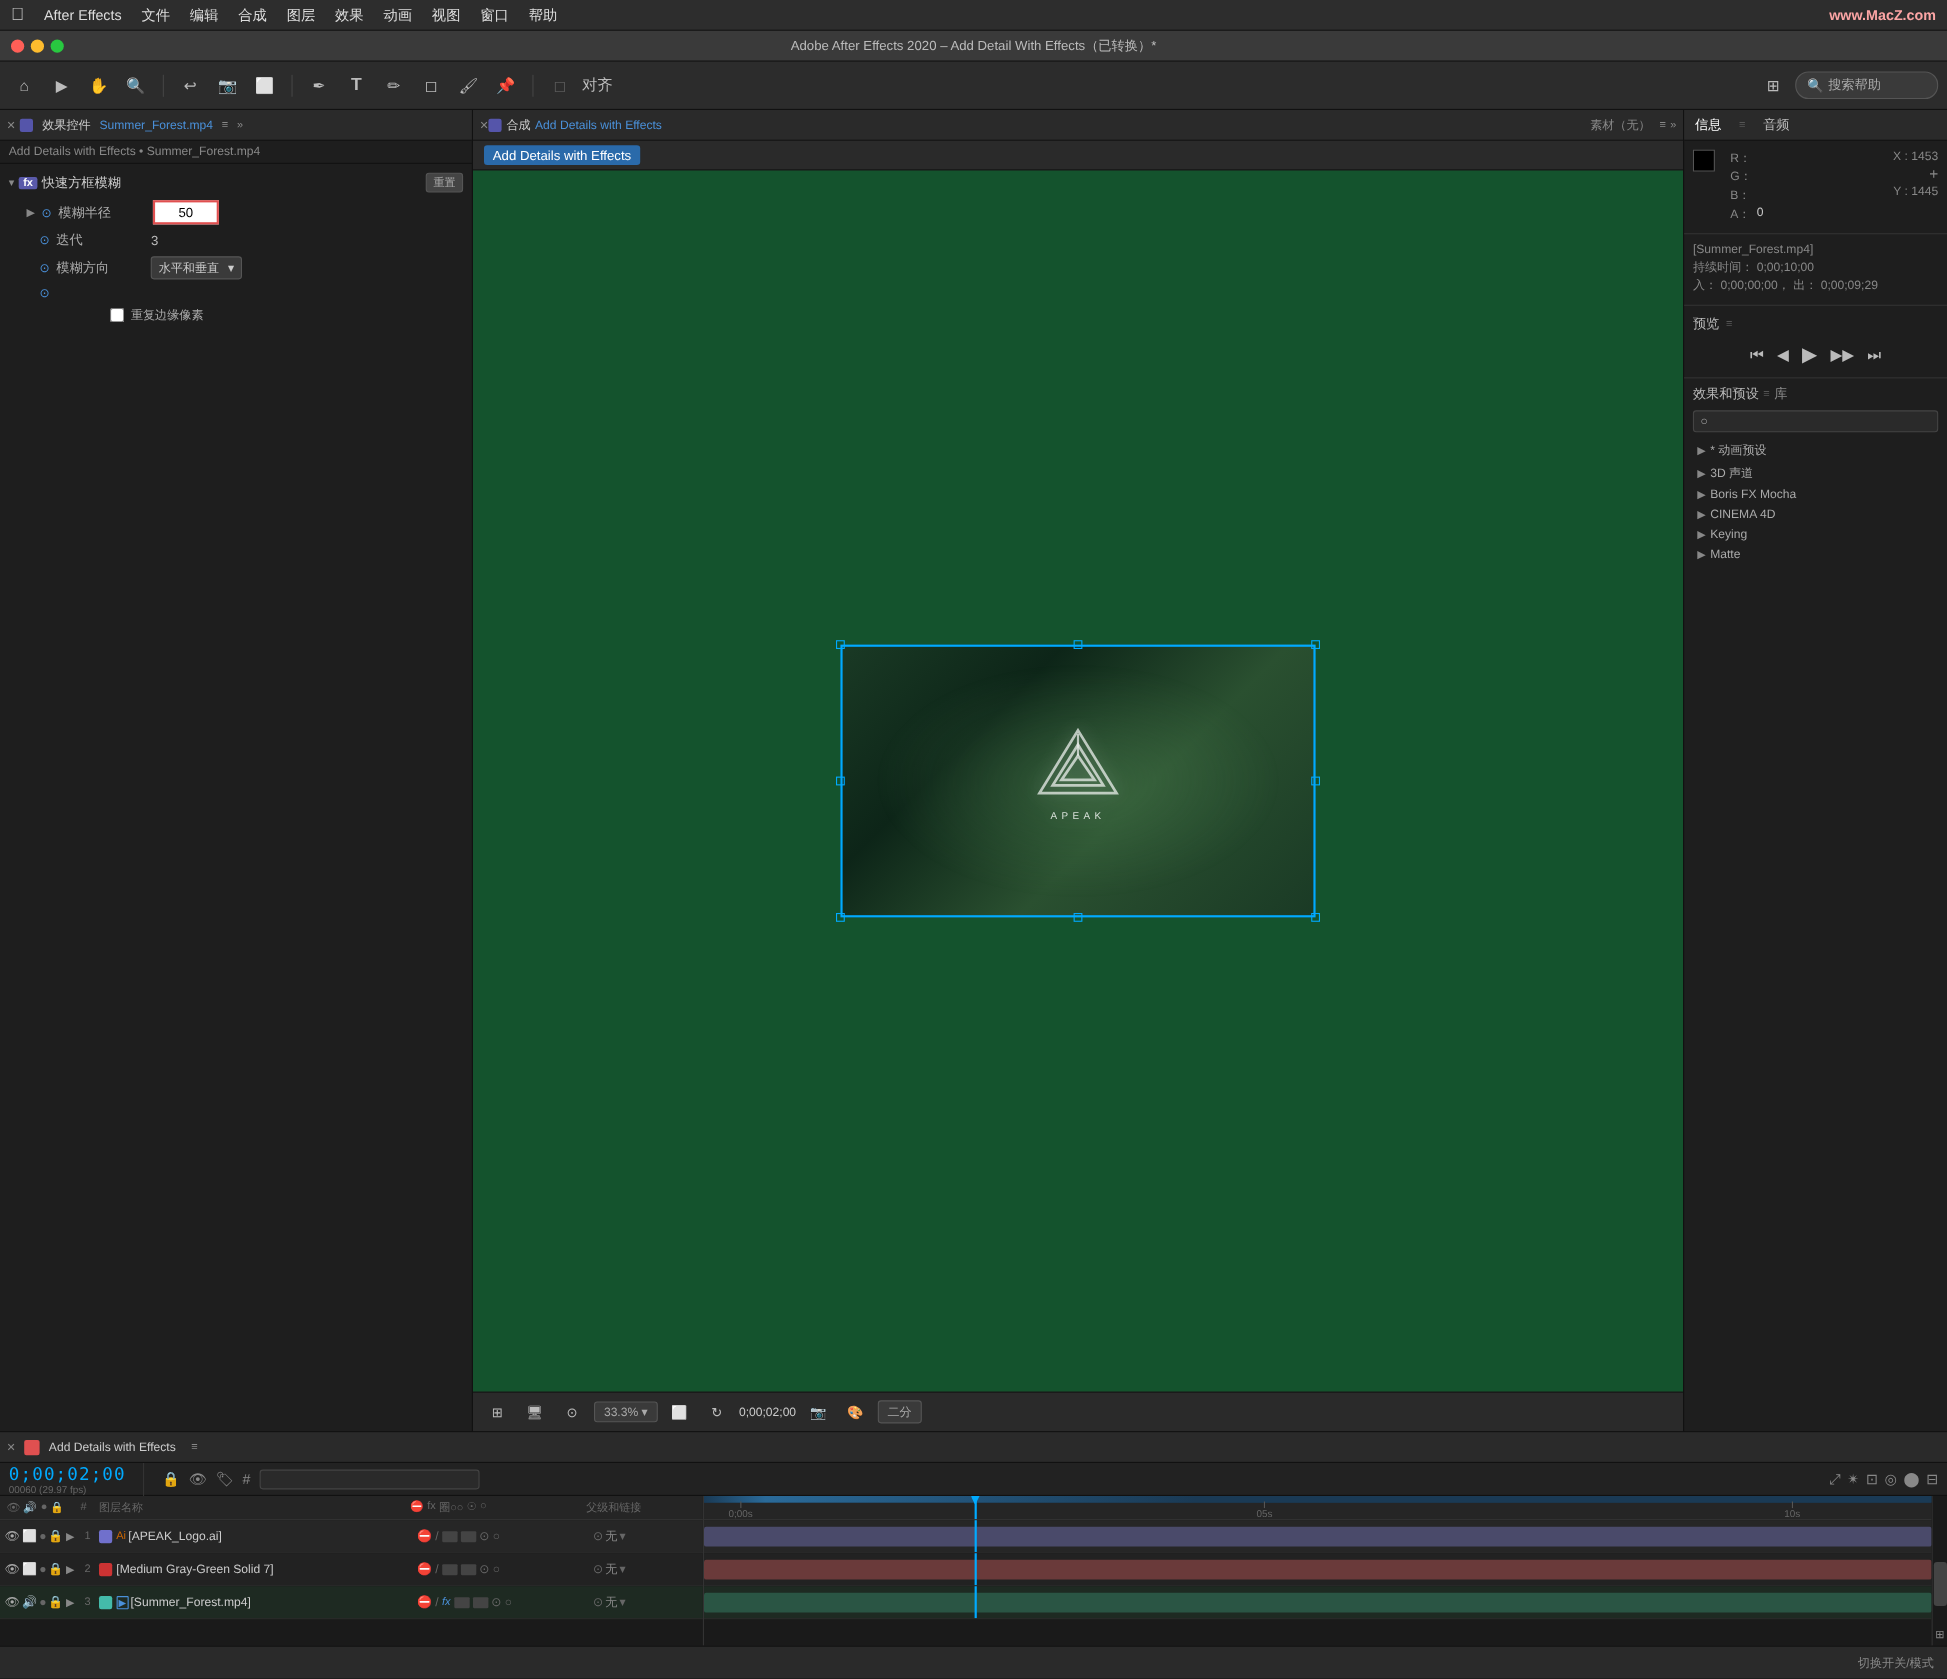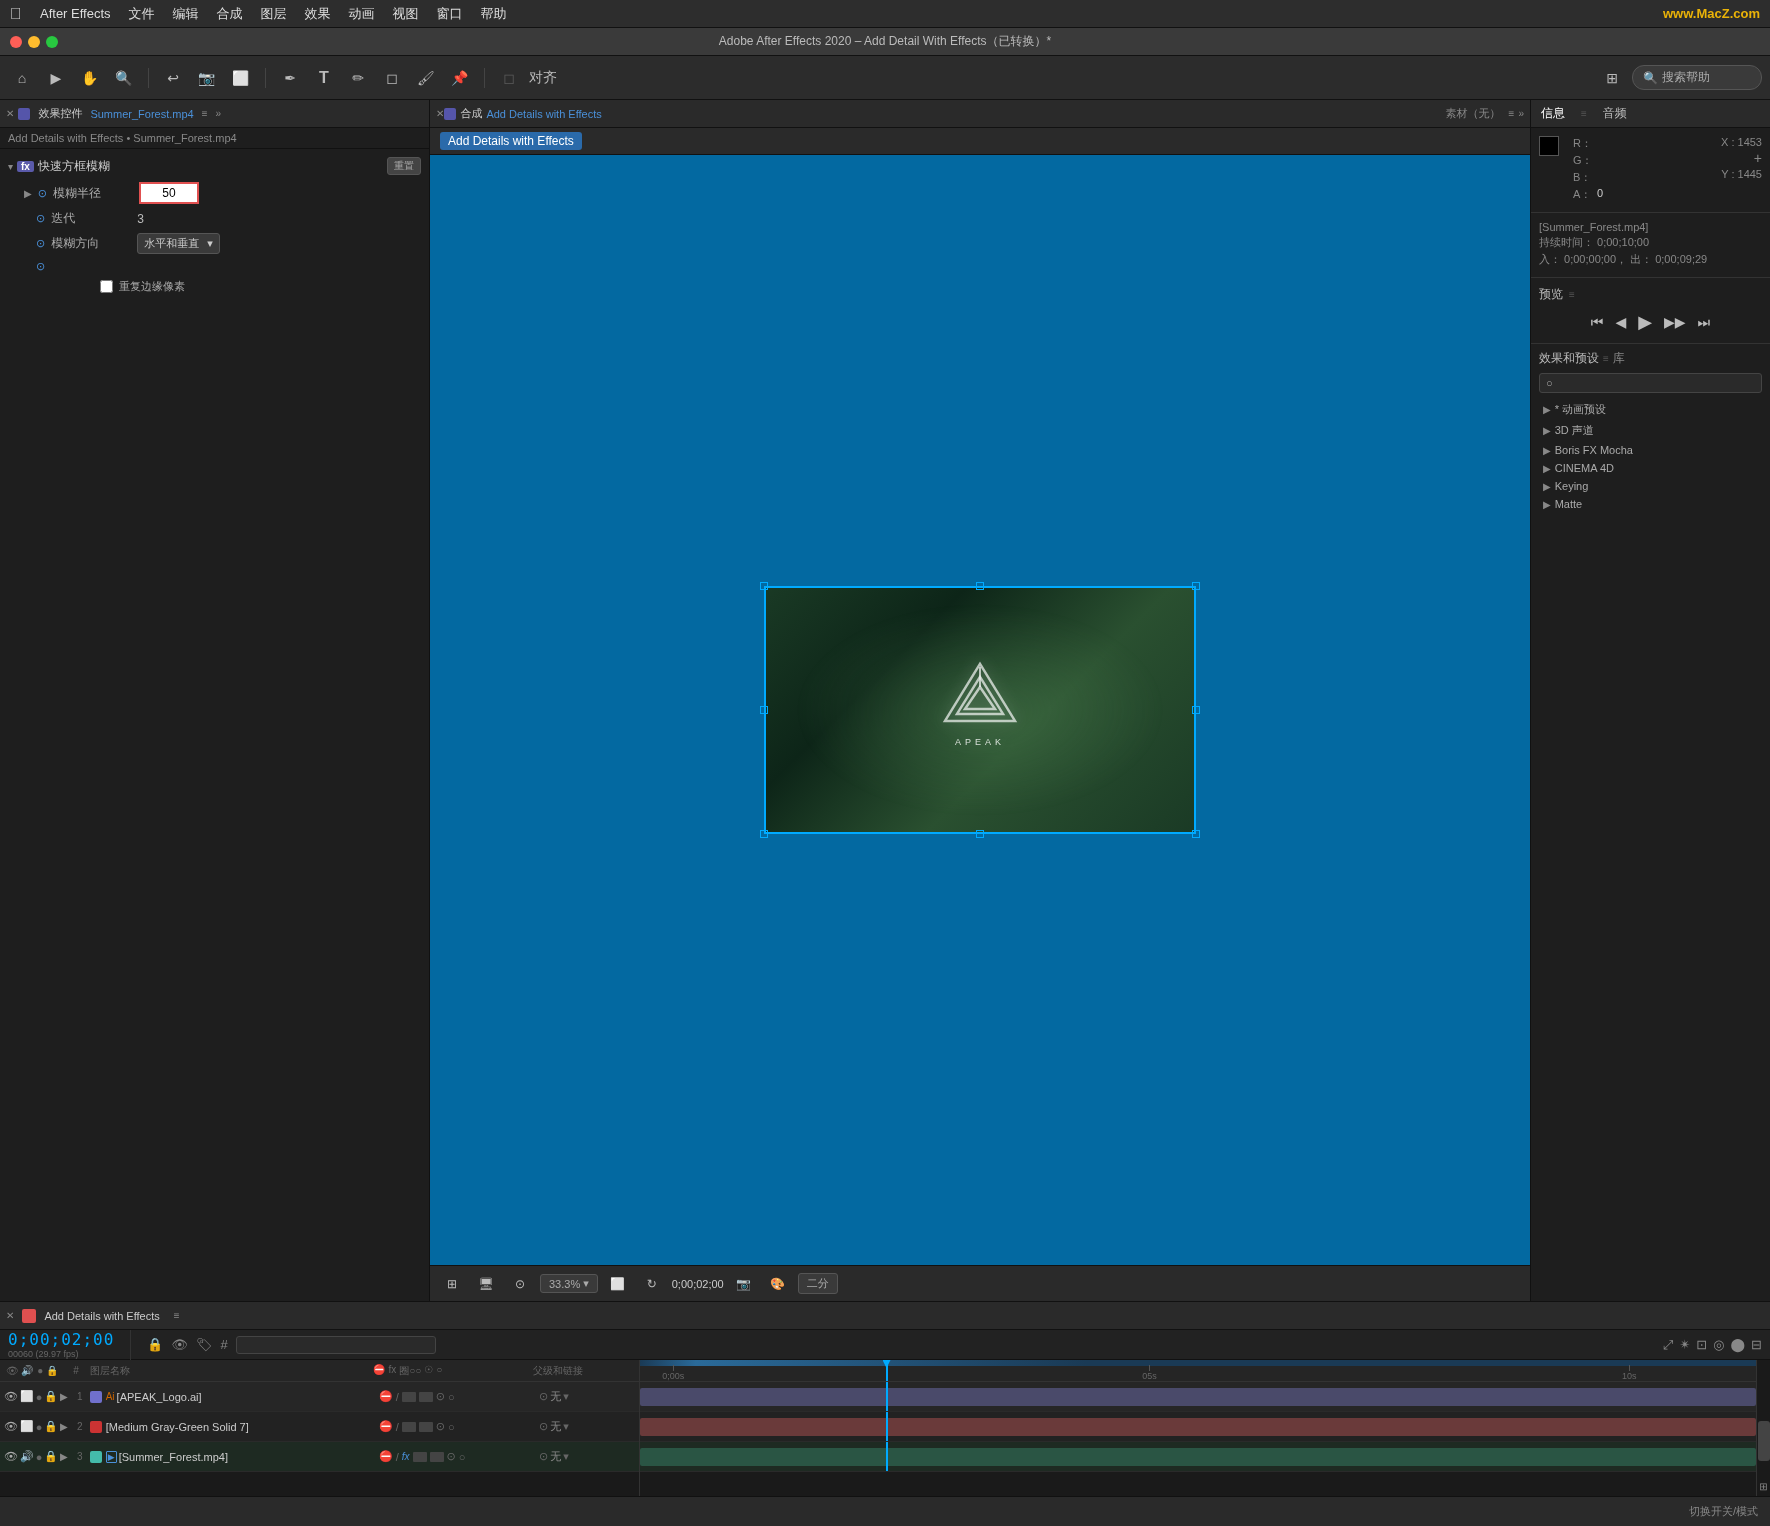--- a/index.html
+++ b/index.html
@@ -53,21 +53,21 @@
       display: flex;
       gap: 6px;
     }
     .dot { width: 12px; height: 12px; border-radius: 50%; }
     .dot-red { background: #ff5f57; }
     .dot-yellow { background: #febc2e; }
     .dot-green { background: #28c840; }
     .watermark {
       position: absolute;
       right: 10px;
-      color: #eab308;
+      color: #fca5a5;
       font-size: 13px;
       font-weight: bold;
     }
 
     
     .toolbar {
       height: 44px;
       background: #2c2c2c;
       display: flex;
       align-items: center;
@@ -228,21 +228,21 @@
     .comp-tab-bar {
       height: 28px;
       background: #2a2a2a;
       display: flex;
       align-items: center;
       padding: 0 6px;
       border-bottom: 1px solid #111;
     }
     .comp-viewer {
       flex: 1;
-      background: #0369a1;
+      background: #14532d;
       display: flex;
       align-items: center;
       justify-content: center;
       position: relative;
     }
     .comp-canvas {
       width: 432px;
       height: 248px;
       background: linear-gradient(135deg, #1a3a25 0%, #0d2518 30%, #2a5030 60%, #1a3a25 100%);
       position: relative;

